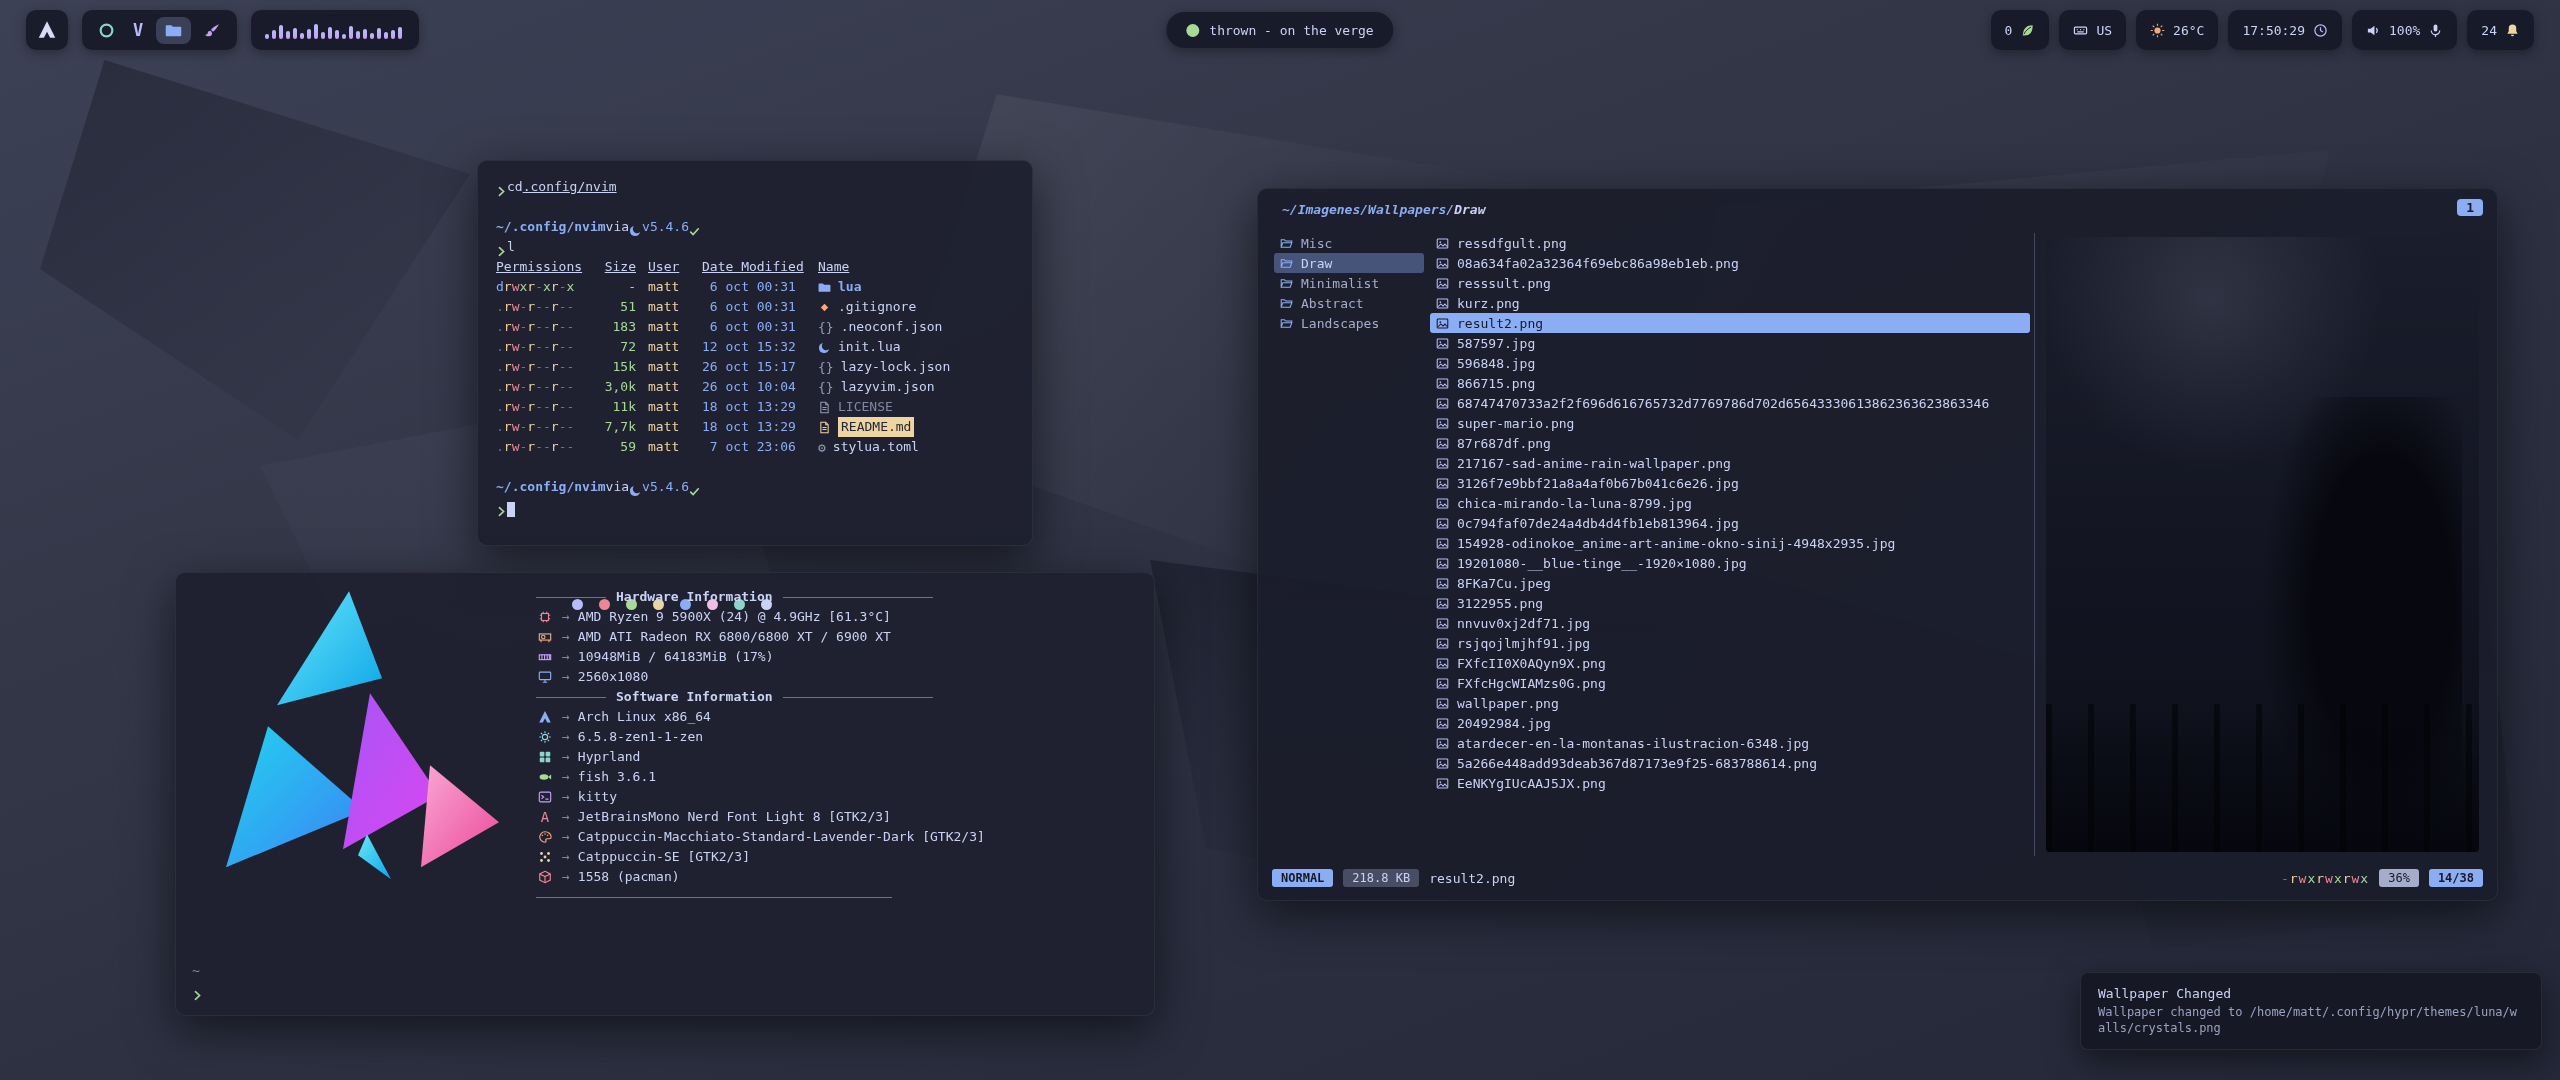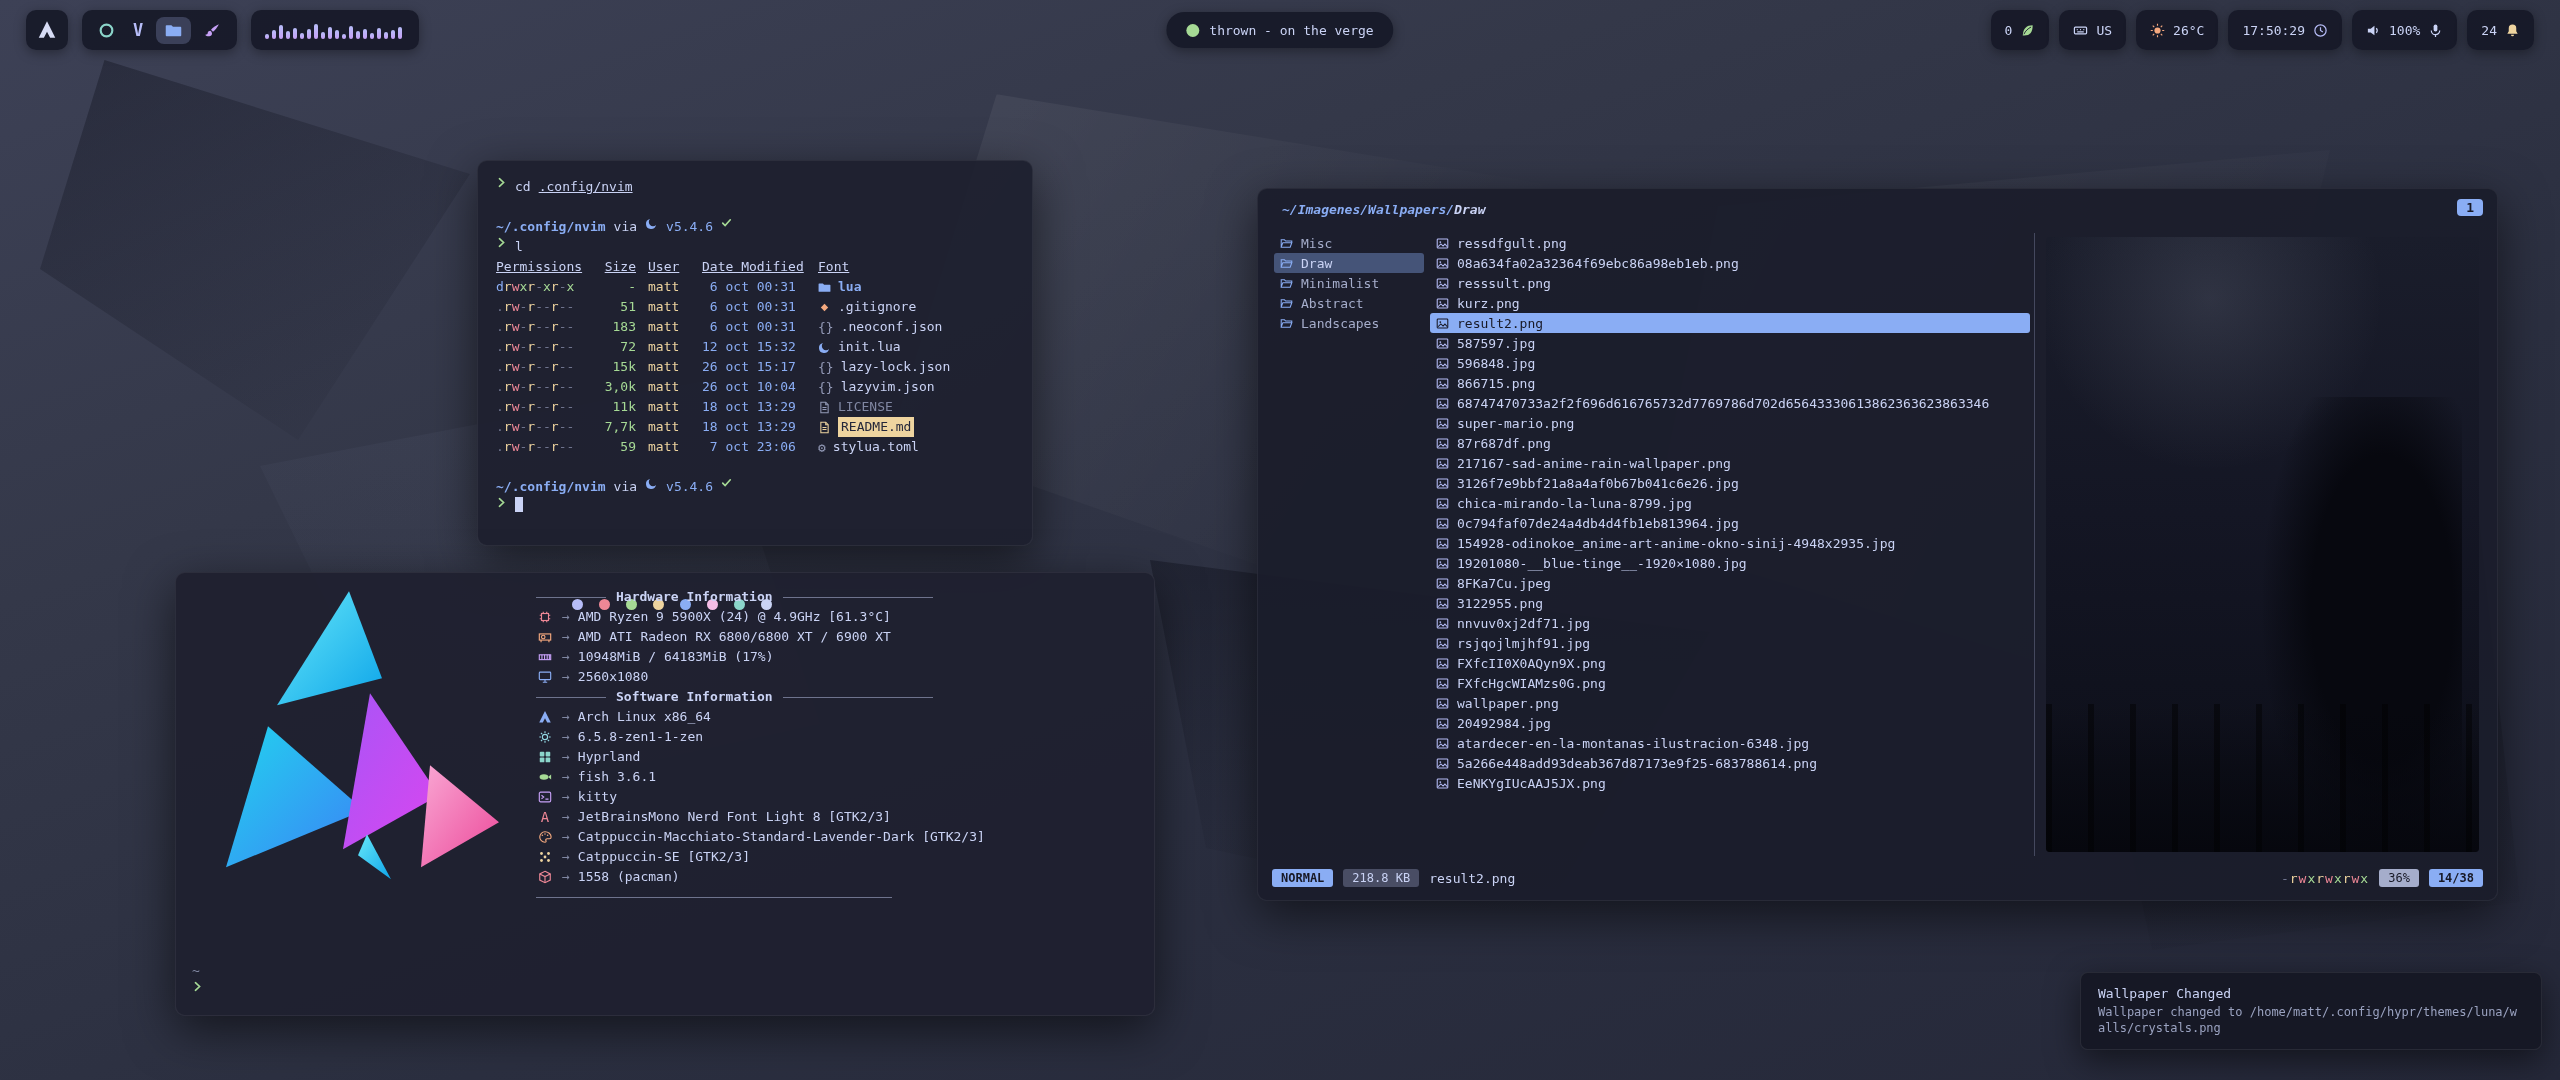--- a/index.html
+++ b/index.html
@@ -46,21 +46,21 @@
   .music-dot{width:13px;height:13px;border-radius:50%;background:var(--green);}
   .tb-right{display:flex;gap:10px;align-items:center;}
   .module{padding:0 14px;gap:8px;font-size:13px;color:var(--text);}
   .module .icon{font-size:15px;}
 
   
   .window{position:absolute;border-radius:10px;box-shadow:0 14px 48px rgba(0,0,0,.55);border:1px solid rgba(255,255,255,.06);}
 
   
   .term{left:477px;top:160px;width:556px;height:386px;background:rgba(30,32,47,.94);padding:16px 18px;font-size:13px;line-height:20px;}
-  .t-line{display:flex;align-items:flex-start;gap:8px;height:20px;white-space:pre;}
+  .t-line{display:flex;align-items:flex-end;height:20px;white-space:pre;}
   .t-blank{height:20px;}
   .prompt-ic{color:var(--green);font-size:11px;}
   .moon-ic{color:var(--blue);font-size:13px;}
   .check-ic{color:var(--green);font-size:11px;}
   .arg{text-decoration:underline;}
   .cursor{display:inline-block;width:8px;height:15px;background:#cad3f5;}
   .ls-head,.ls-row{display:grid;grid-template-columns:86px 42px 42px 104px 1fr;column-gap:12px;height:20px;align-items:center;white-space:pre;}
   .ls-head span{text-decoration:underline;}
   .ls-size{text-align:right;color:var(--green);}
   .ls-head .ls-size{color:var(--text);}
@@ -296,21 +296,21 @@
     <span class="icon prompt-ic"><svg viewBox="0 0 16 16" fill="none" stroke="currentColor" stroke-width="2.4" stroke-linecap="round">
           <path d="M5 2.5L11 8l-6 5.5"></path>
         </svg></span>
     <span>l</span>
   </div>
   <div class="ls-head">
     <span class="ls-perm">Permissions</span>
     <span class="ls-size">Size</span>
     <span class="ls-user">User</span>
     <span class="ls-date">Date Modified</span>
-    <span class="ls-namehead">Font</span>
+    <span class="ls-namehead">Name</span>
   </div>
   <div>
       <div class="ls-row"><span class="ls-perm"><span class="c-blue">d</span><span class="c-yellow">r</span><span class="c-red">w</span><span class="c-green">x</span><span class="c-yellow">r</span><span class="c-ovl">-</span><span class="c-green">x</span><span class="c-yellow">r</span><span class="c-ovl">-</span><span class="c-green">x</span></span><span class="ls-size c-ovl">-</span><span class="ls-user">matt</span><span class="ls-date"> 6 oct 00:31</span><span class="ls-name kind-dir"><span class="icon" style="color: rgb(138, 173, 244);"><svg viewBox="0 0 16 16" fill="currentColor">
               <path d="M1.5 3h4.5L7.5 4.5h7a.8.8 0 0 1 .8.8v7.2a.8.8 0 0 1-.8.8h-13a.8.8 0 0 1-.8-.8V3.8A.8.8 0 0 1 1.5 3z"></path>
             </svg></span><span class="name-text">lua</span></span></div>
       <div class="ls-row"><span class="ls-perm"><span class="c-ovl">.</span><span class="c-yellow">r</span><span class="c-red">w</span><span class="c-ovl">-</span><span class="c-yellow">r</span><span class="c-ovl">-</span><span class="c-ovl">-</span><span class="c-yellow">r</span><span class="c-ovl">-</span><span class="c-ovl">-</span></span><span class="ls-size">51</span><span class="ls-user">matt</span><span class="ls-date"> 6 oct 00:31</span><span class="ls-name kind-file"><span class="icon" style="color: rgb(245, 169, 127);"><svg viewBox="0 0 16 16">
               <rect x="4.8" y="4.8" width="6.4" height="6.4" transform="rotate(45 8 8)" fill="currentColor"></rect>
             </svg></span><span class="name-text">.gitignore</span></span></div>
       <div class="ls-row"><span class="ls-perm"><span class="c-ovl">.</span><span class="c-yellow">r</span><span class="c-red">w</span><span class="c-ovl">-</span><span class="c-yellow">r</span><span class="c-ovl">-</span><span class="c-ovl">-</span><span class="c-yellow">r</span><span class="c-ovl">-</span><span class="c-ovl">-</span></span><span class="ls-size">183</span><span class="ls-user">matt</span><span class="ls-date"> 6 oct 00:31</span><span class="ls-name kind-file"><span class="icon" style="color: rgb(147, 154, 183);">{}</span><span class="name-text">.neoconf.json</span></span></div>
       <div class="ls-row"><span class="ls-perm"><span class="c-ovl">.</span><span class="c-yellow">r</span><span class="c-red">w</span><span class="c-ovl">-</span><span class="c-yellow">r</span><span class="c-ovl">-</span><span class="c-ovl">-</span><span class="c-yellow">r</span><span class="c-ovl">-</span><span class="c-ovl">-</span></span><span class="ls-size">72</span><span class="ls-user">matt</span><span class="ls-date">12 oct 15:32</span><span class="ls-name kind-file"><span class="icon" style="color: rgb(138, 173, 244);"><svg viewBox="0 0 16 16" fill="currentColor">

